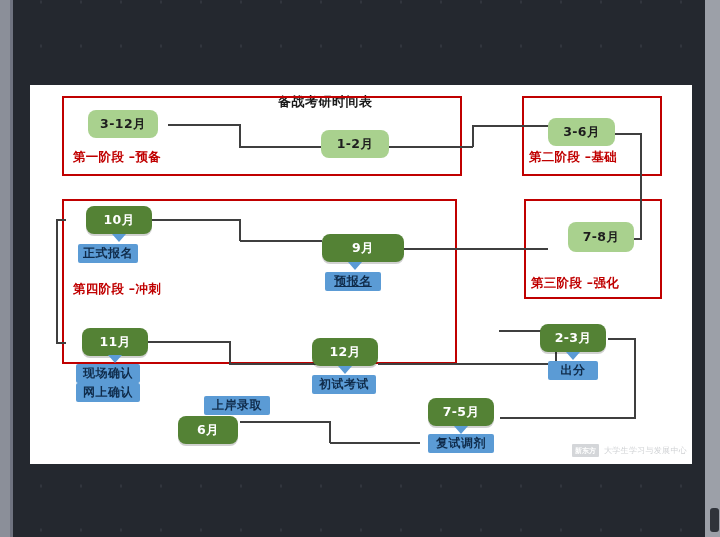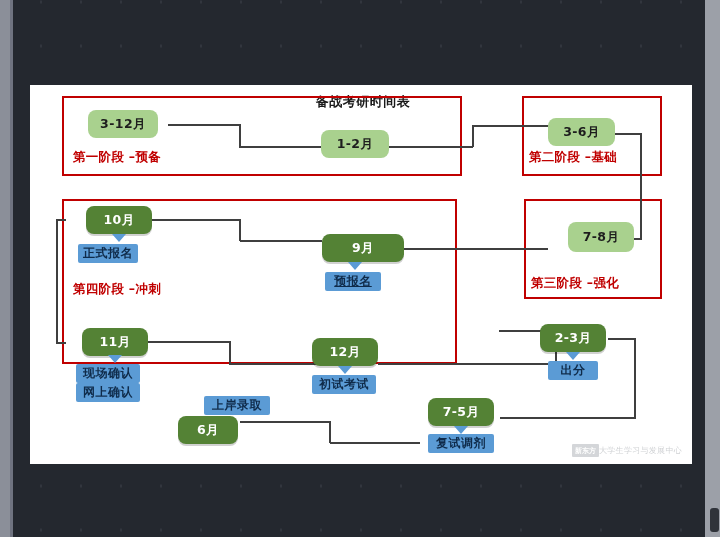--- a/index.html
+++ b/index.html
@@ -27,21 +27,21 @@
 
   
   .page{
     position:absolute;left:30px;top:85px;width:662px;height:379px;
     background:#ffffff;
   }
 
   
   .slide-title{
     position:absolute;left:278px;top:93px;width:170px;
-    text-align:center;font-size:13px;font-weight:bold;color:#1a1a1a;
+    text-align:left;font-size:13px;font-weight:bold;color:#1a1a1a;
     letter-spacing:.5px;
   }
 
   
   .phase-box{position:absolute;border:2.5px solid #c00000;box-sizing:border-box;}
   .phase-label{
     position:absolute;font-size:12.5px;font-weight:bold;color:#c00000;
     white-space:nowrap;letter-spacing:.3px;
   }
   #phase1-box{left:62px;top:96px;width:400px;height:80px;}
@@ -77,21 +77,21 @@
   }
   
   .arrow{
     position:absolute;width:0;height:0;
     border-left:7px solid transparent;border-right:7px solid transparent;
     border-top:8px solid #5b9bd5;
   }
 
   
   .watermark{
-    position:absolute;left:572px;top:444px;display:flex;align-items:center;
+    position:absolute;left:572px;top:444px;display:flex;align-items:center;gap:5px;
     opacity:.42;
   }
   .wm-logo{
     background:#9aa0a6;color:#fff;font-size:7px;font-weight:bold;
     padding:1.5px 3px;border-radius:1px;letter-spacing:0;
   }
   .wm-text{font-size:8px;color:#8d9298;letter-spacing:.3px;white-space:nowrap;}
 </style>
 </head>
 <body>

